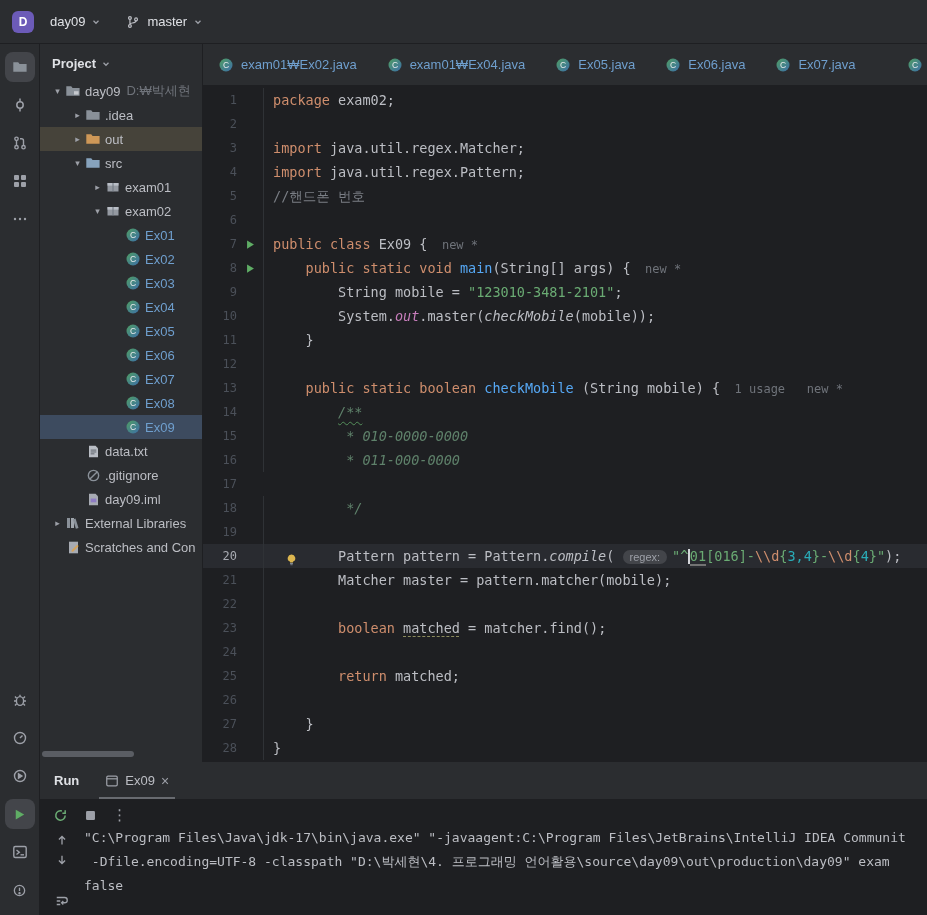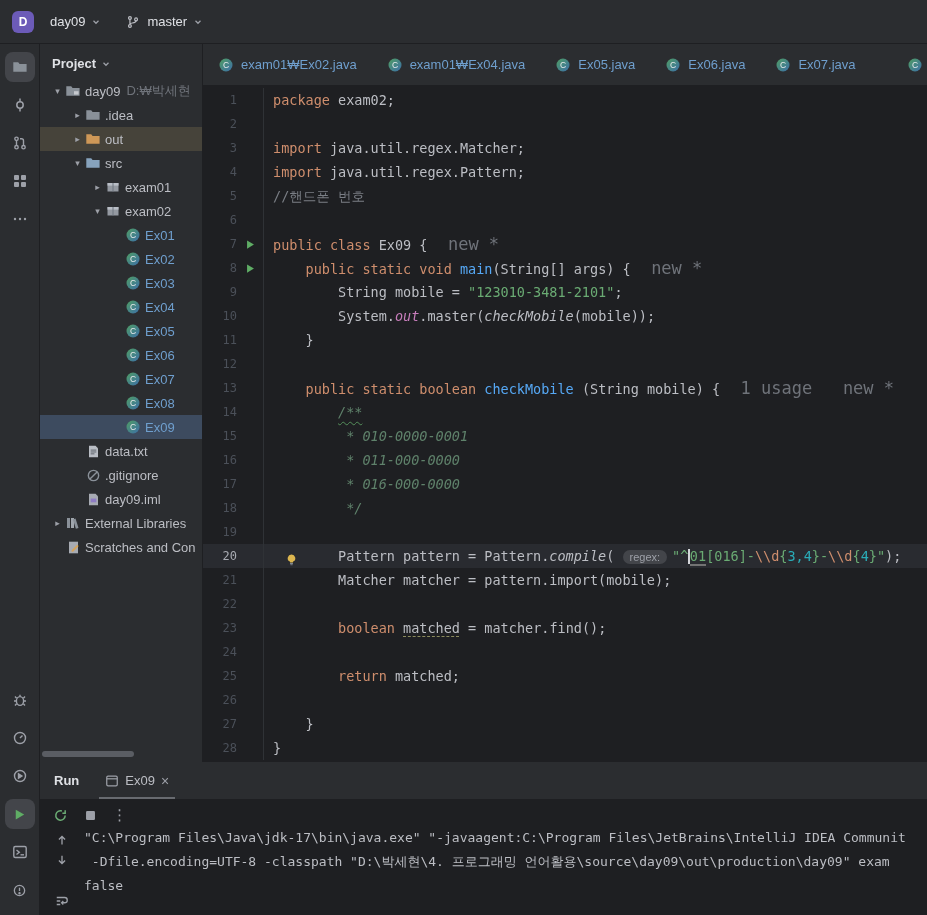--- a/index.html
+++ b/index.html
@@ -62,21 +62,21 @@
   .line.cur .ln{color:#a8abb2}
   .gut{width:26px;display:flex;align-items:center;justify-content:center;flex-shrink:0}
   .code{padding-left:10px;box-shadow:inset 1px 0 0 #2f3236}
   .tk-p{color:var(--fg)} .tk-k{color:var(--kw)} .tk-s{color:var(--str)}
   .tk-serr{color:var(--str);border-bottom:2px solid #737373}
   .tk-c{color:var(--comment)}
   .tk-d{color:var(--doc);font-style:italic}
   .tk-dw{color:var(--doc);font-style:italic;text-decoration:underline wavy #548f5a 1px;text-underline-offset:4px}
   .tk-m{color:var(--method)} .tk-f{color:var(--field);font-style:italic}
   .tk-st{color:var(--fg);font-style:italic}
-  .tk-i{color:var(--inlay);font-size:17px}
+  .tk-i{color:var(--inlay);font-size:12px}
   .tk-esc{color:var(--kw)} .tk-num{color:var(--num)}
   .tk-warn{color:var(--fg);text-decoration:underline dashed #8a8a5c 1px;text-underline-offset:3px}
   .chip{background:#43454a;color:var(--icon);border-radius:9px;padding:1px 7px;margin-right:5px;
     font-size:11px;font-family:"Liberation Sans",sans-serif}
   .caret{display:inline-block;width:1.5px;height:15px;background:#d4d6da;margin-bottom:-3px}
   .bulb{position:absolute;left:82px;top:5px;cursor:pointer}
 
   
   .run-panel{height:153px;background:var(--bg-editor);display:flex;flex-direction:column;flex-shrink:0}
   .run-head{height:38px;background:var(--bg-panel);display:flex;align-items:center;
@@ -598,31 +598,31 @@
                 </svg></span><span class="code"><span class="tk-k">public class</span><span class="tk-p"> Ex09 {</span><span class="tk-i">  new *</span></span></div>
             <div class="line"><span class="ln">8</span><span class="gut"><svg width="11" height="11" viewBox="0 0 16 16">
                   <path d="M3 2l10 6-10 6z" fill="#5fad65"></path>
                 </svg></span><span class="code"><span class="tk-p">    </span><span class="tk-k">public static void</span><span class="tk-p"> </span><span class="tk-m">main</span><span class="tk-p">(String[] args) {</span><span class="tk-i">  new *</span></span></div>
             <div class="line"><span class="ln">9</span><span class="gut"></span><span class="code"><span class="tk-p">        String mobile = </span><span class="tk-s">"123010-3481-2101"</span><span class="tk-p">;</span></span></div>
             <div class="line"><span class="ln">10</span><span class="gut"></span><span class="code"><span class="tk-p">        System.</span><span class="tk-f">out</span><span class="tk-p">.master(</span><span class="tk-st">checkMobile</span><span class="tk-p">(mobile));</span></span></div>
             <div class="line"><span class="ln">11</span><span class="gut"></span><span class="code"><span class="tk-p">    }</span></span></div>
             <div class="line"><span class="ln">12</span><span class="gut"></span><span class="code"></span></div>
             <div class="line"><span class="ln">13</span><span class="gut"></span><span class="code"><span class="tk-p">    </span><span class="tk-k">public static boolean</span><span class="tk-p"> </span><span class="tk-m">checkMobile</span><span class="tk-p"> (String mobile) {</span><span class="tk-i">  1 usage   new *</span></span></div>
             <div class="line"><span class="ln">14</span><span class="gut"></span><span class="code"><span class="tk-p">        </span><span class="tk-dw">/**</span></span></div>
-            <div class="line"><span class="ln">15</span><span class="gut"></span><span class="code"><span class="tk-d">         * 010-0000-0001</span></span></div>
+            <div class="line"><span class="ln">15</span><span class="gut"></span><span class="code"><span class="tk-d">         * 010-0000-0000</span></span></div>
             <div class="line"><span class="ln">16</span><span class="gut"></span><span class="code"><span class="tk-d">         * 011-000-0000</span></span></div>
-            <div class="line"><span class="ln">17</span><span class="gut"></span><span class="code"><span class="tk-d">         * 016-000-0000</span></span></div>
+            <div class="line"><span class="ln">17</span><span class="gut"></span></div>
             <div class="line"><span class="ln">18</span><span class="gut"></span><span class="code"><span class="tk-d">         */</span></span></div>
             <div class="line"><span class="ln">19</span><span class="gut"></span><span class="code"></span></div>
             <div class="line cur"><span class="ln">20</span><span class="gut"></span><span class="code"><span class="tk-p">        Pattern pattern = Pattern.</span><span class="tk-st">compile</span><span class="tk-p">( </span><span class="chip">regex:</span><span class="tk-s">"^</span><span class="caret"></span><span class="tk-serr">01</span><span class="tk-s">[016]-</span><span class="tk-esc">\\d</span><span class="tk-s">{</span><span class="tk-num">3,4</span><span class="tk-s">}-</span><span class="tk-esc">\\d</span><span class="tk-s">{</span><span class="tk-num">4</span><span class="tk-s">}"</span><span class="tk-p">);</span></span><span class="bulb"><svg width="13" height="13" viewBox="0 0 16 16">
                   <path d="M8 1.8a4.6 4.6 0 0 0-2.5 8.5c.5.4.8.9.8 1.4h3.4c0-.5.3-1 .8-1.4A4.6 4.6 0 0 0 8 1.8z" fill="#dcb64f"></path>
                   <rect x="6.2" y="12.4" width="3.6" height="1.2" fill="#8a9199"></rect>
                   <rect x="6.6" y="14" width="2.8" height="1" fill="#8a9199"></rect>
                 </svg></span></div>
-            <div class="line"><span class="ln">21</span><span class="gut"></span><span class="code"><span class="tk-p">        Matcher matcher = pattern.import(mobile);</span></span></div>
+            <div class="line"><span class="ln">21</span><span class="gut"></span><span class="code"><span class="tk-p">        Matcher master = pattern.matcher(mobile);</span></span></div>
             <div class="line"><span class="ln">22</span><span class="gut"></span><span class="code"></span></div>
             <div class="line"><span class="ln">23</span><span class="gut"></span><span class="code"><span class="tk-p">        </span><span class="tk-k">boolean</span><span class="tk-p"> </span><span class="tk-warn">matched</span><span class="tk-p"> = matcher.find();</span></span></div>
             <div class="line"><span class="ln">24</span><span class="gut"></span><span class="code"></span></div>
             <div class="line"><span class="ln">25</span><span class="gut"></span><span class="code"><span class="tk-p">        </span><span class="tk-k">return</span><span class="tk-p"> matched;</span></span></div>
             <div class="line"><span class="ln">26</span><span class="gut"></span><span class="code"></span></div>
             <div class="line"><span class="ln">27</span><span class="gut"></span><span class="code"><span class="tk-p">    }</span></span></div>
             <div class="line"><span class="ln">28</span><span class="gut"></span><span class="code"><span class="tk-p">}</span></span></div>
           </div>
       </div>
     </div>

